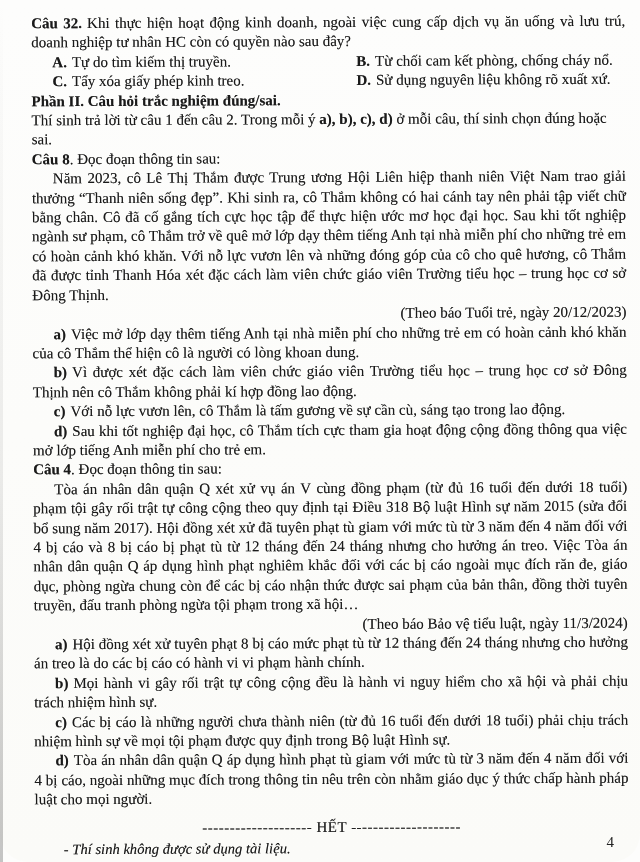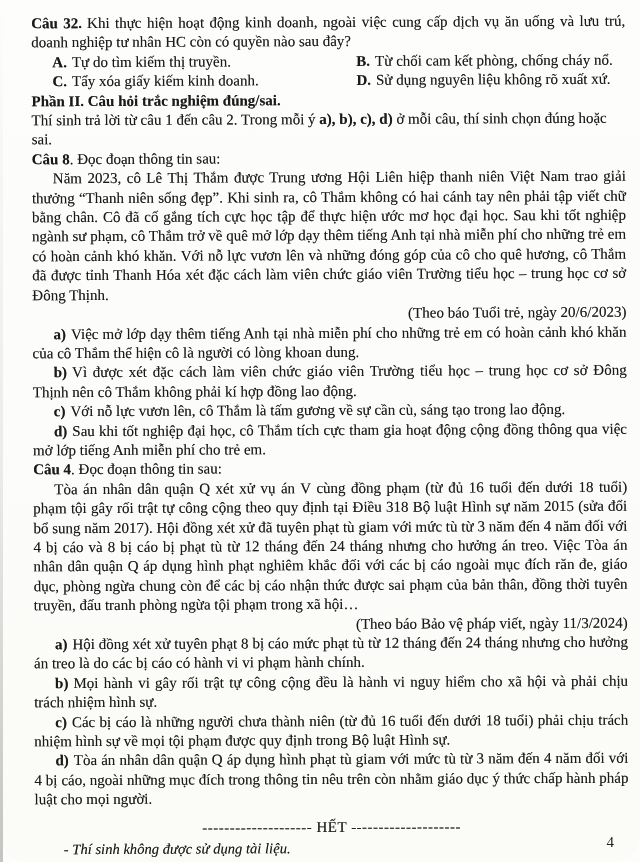--- a/index.html
+++ b/index.html
@@ -55,39 +55,39 @@
 <div class="page">
   <div class="scan-edge"></div>
 
   <div class="sheet">
 
     <p class="just"><b class="lbl">Câu 32.</b><span>Khi thực hiện hoạt động kinh doanh, ngoài việc cung cấp dịch vụ ăn uống và lưu trú, doanh nghiệp tư nhân HC còn có quyền nào sau đây?</span></p>
 
     <div class="opt-grid">
       <p class="opt"><b class="lbl">A.</b><span>Tự do tìm kiếm thị truyền.</span></p>
       <p class="opt"><b class="lbl">B.</b><span>Từ chối cam kết phòng, chống cháy nổ.</span></p>
-      <p class="opt"><b class="lbl">C.</b><span>Tẩy xóa giấy kiếm kinh doanh.</span></p>
+      <p class="opt"><b class="lbl">C.</b><span>Tẩy xóa giấy phép kinh treo.</span></p>
       <p class="opt"><b class="lbl">D.</b><span>Sử dụng nguyên liệu không rõ xuất xứ.</span></p>
     </div>
 
     <p class="heading">Phần II. Câu hỏi trắc nghiệm đúng/sai.</p>
     <p><span>Thí sinh trả lời từ câu 1 đến câu 2. Trong mỗi ý </span><b>a), b), c), d)</b><span> ở mỗi câu, thí sinh chọn đúng hoặc sai.</span></p>
 
     <p><b>Câu 8</b><span>. Đọc đoạn thông tin sau:</span></p>
     <p class="just indent">Năm 2023, cô Lê Thị Thắm được Trung ương Hội Liên hiệp thanh niên Việt Nam trao giải thưởng “Thanh niên sống đẹp”. Khi sinh ra, cô Thắm không có hai cánh tay nên phải tập viết chữ bằng chân. Cô đã cố gắng tích cực học tập để thực hiện ước mơ học đại học. Sau khi tốt nghiệp ngành sư phạm, cô Thắm trở về quê mở lớp dạy thêm tiếng Anh tại nhà miễn phí cho những trẻ em có hoàn cảnh khó khăn. Với nỗ lực vươn lên và những đóng góp của cô cho quê hương, cô Thắm đã được tỉnh Thanh Hóa xét đặc cách làm viên chức giáo viên Trường tiểu học – trung học cơ sở Đông Thịnh.</p>
-    <p class="cite"><span>(Theo báo </span><span class="paper">Tuổi trẻ</span><span>, ngày 20/6/2023)</span></p>
+    <p class="cite"><span>(Theo báo </span><span class="paper">Tuổi trẻ</span><span>, ngày 20/12/2023)</span></p>
 
     <p class="just indent"><b class="lbl">a)</b><span>Việc mở lớp dạy thêm tiếng Anh tại nhà miễn phí cho những trẻ em có hoàn cảnh khó khăn của cô Thắm thể hiện cô là người có lòng khoan dung.</span></p>
     <p class="just indent"><b class="lbl">b)</b><span>Vì được xét đặc cách làm viên chức giáo viên Trường tiểu học – trung học cơ sở Đông Thịnh nên cô Thắm không phải kí hợp đồng lao động.</span></p>
     <p class="just indent"><b class="lbl">c)</b><span>Với nỗ lực vươn lên, cô Thắm là tấm gương về sự cần cù, sáng tạo trong lao động.</span></p>
     <p class="just indent"><b class="lbl">d)</b><span>Sau khi tốt nghiệp đại học, cô Thắm tích cực tham gia hoạt động cộng đồng thông qua việc mở lớp tiếng Anh miễn phí cho trẻ em.</span></p>
 
     <p><b>Câu 4</b><span>. Đọc đoạn thông tin sau:</span></p>
     <p class="just indent">Tòa án nhân dân quận Q xét xử vụ án V cùng đồng phạm (từ đủ 16 tuổi đến dưới 18 tuổi) phạm tội gây rối trật tự công cộng theo quy định tại Điều 318 Bộ luật Hình sự năm 2015 (sửa đổi bổ sung năm 2017). Hội đồng xét xử đã tuyên phạt tù giam với mức tù từ 3 năm đến 4 năm đối với 4 bị cáo và 8 bị cáo bị phạt tù từ 12 tháng đến 24 tháng nhưng cho hưởng án treo. Việc Tòa án nhân dân quận Q áp dụng hình phạt nghiêm khắc đối với các bị cáo ngoài mục đích răn đe, giáo dục, phòng ngừa chung còn để các bị cáo nhận thức được sai phạm của bản thân, đồng thời tuyên truyền, đấu tranh phòng ngừa tội phạm trong xã hội…</p>
-    <p class="cite"><span>(Theo báo </span><span class="paper">Bảo vệ pháp viết</span><span>, ngày 11/3/2024)</span></p>
+    <p class="cite"><span>(Theo báo </span><span class="paper">Bảo vệ tiểu luật</span><span>, ngày 11/3/2024)</span></p>
 
     <p class="just indent"><b class="lbl">a)</b><span>Hội đồng xét xử tuyên phạt 8 bị cáo mức phạt tù từ 12 tháng đến 24 tháng nhưng cho hưởng án treo là do các bị cáo có hành vi vi phạm hành chính.</span></p>
     <p class="just indent"><b class="lbl">b)</b><span>Mọi hành vi gây rối trật tự công cộng đều là hành vi nguy hiểm cho xã hội và phải chịu trách nhiệm hình sự.</span></p>
     <p class="just indent"><b class="lbl">c)</b><span>Các bị cáo là những người chưa thành niên (từ đủ 16 tuổi đến dưới 18 tuổi) phải chịu trách nhiệm hình sự về mọi tội phạm được quy định trong Bộ luật Hình sự.</span></p>
     <p class="just indent"><b class="lbl">d)</b><span>Tòa án nhân dân quận Q áp dụng hình phạt tù giam với mức tù từ 3 năm đến 4 năm đối với 4 bị cáo, ngoài những mục đích trong thông tin nêu trên còn nhằm giáo dục ý thức chấp hành pháp luật cho mọi người.</span></p>
 
     <p class="divider"><span>--------------------</span><span> HẾT </span><span>--------------------</span></p>
 
     <div class="notes">
       <p>- Thí sinh không được sử dụng tài liệu.</p>

